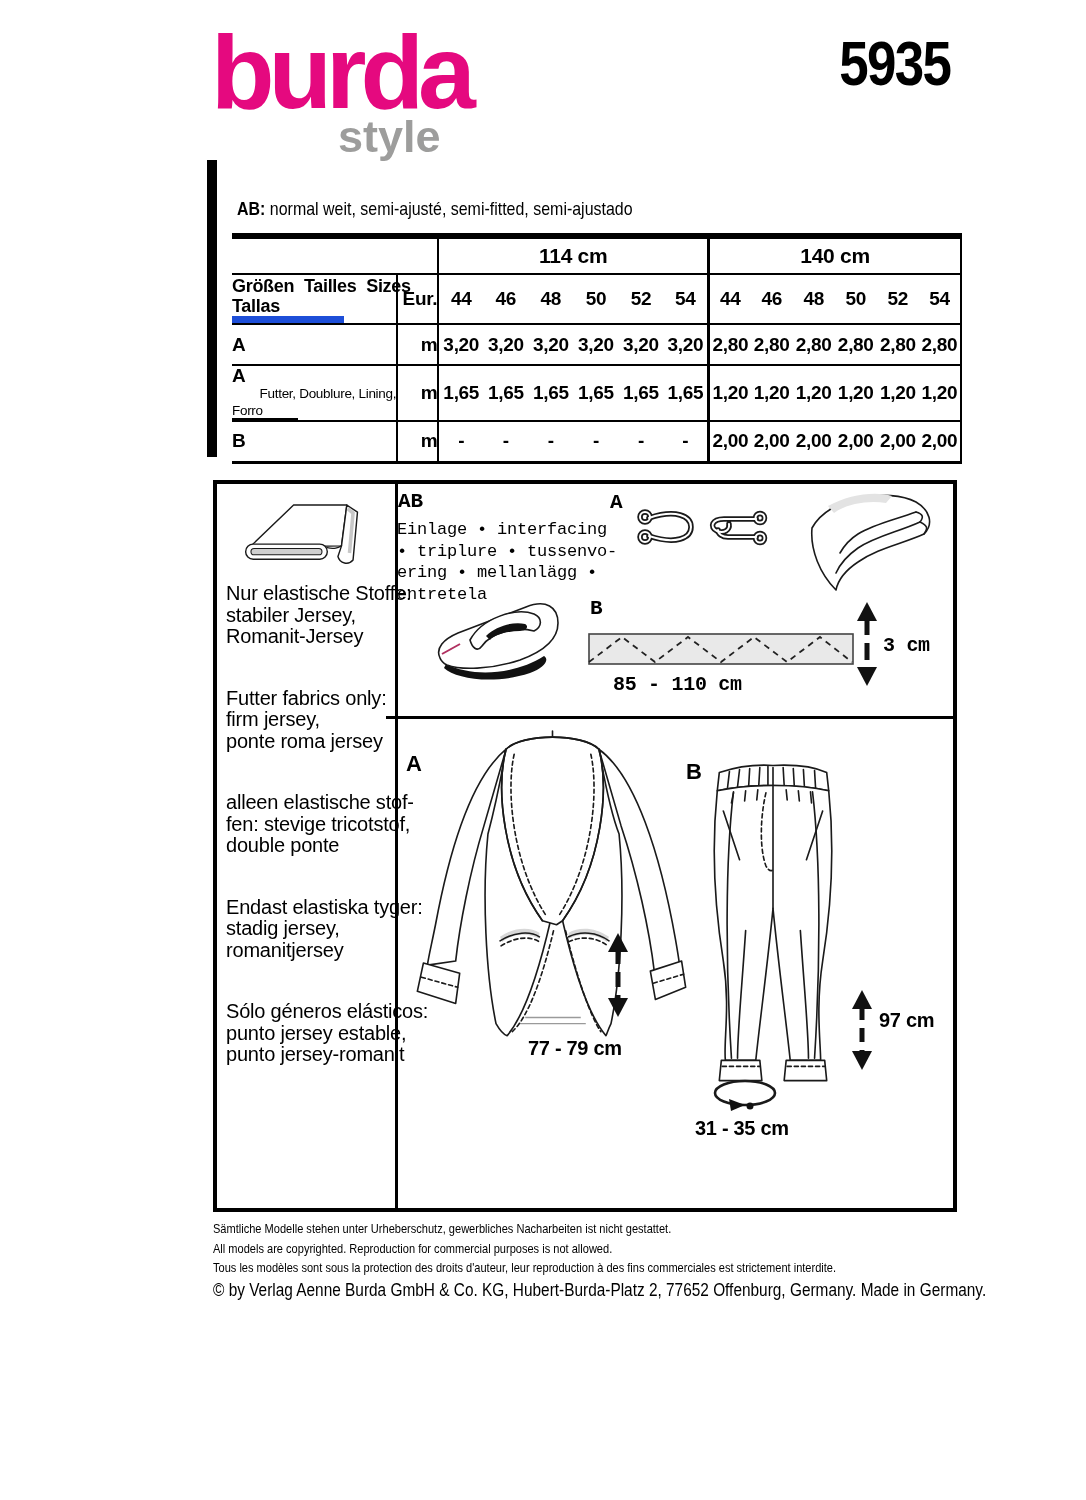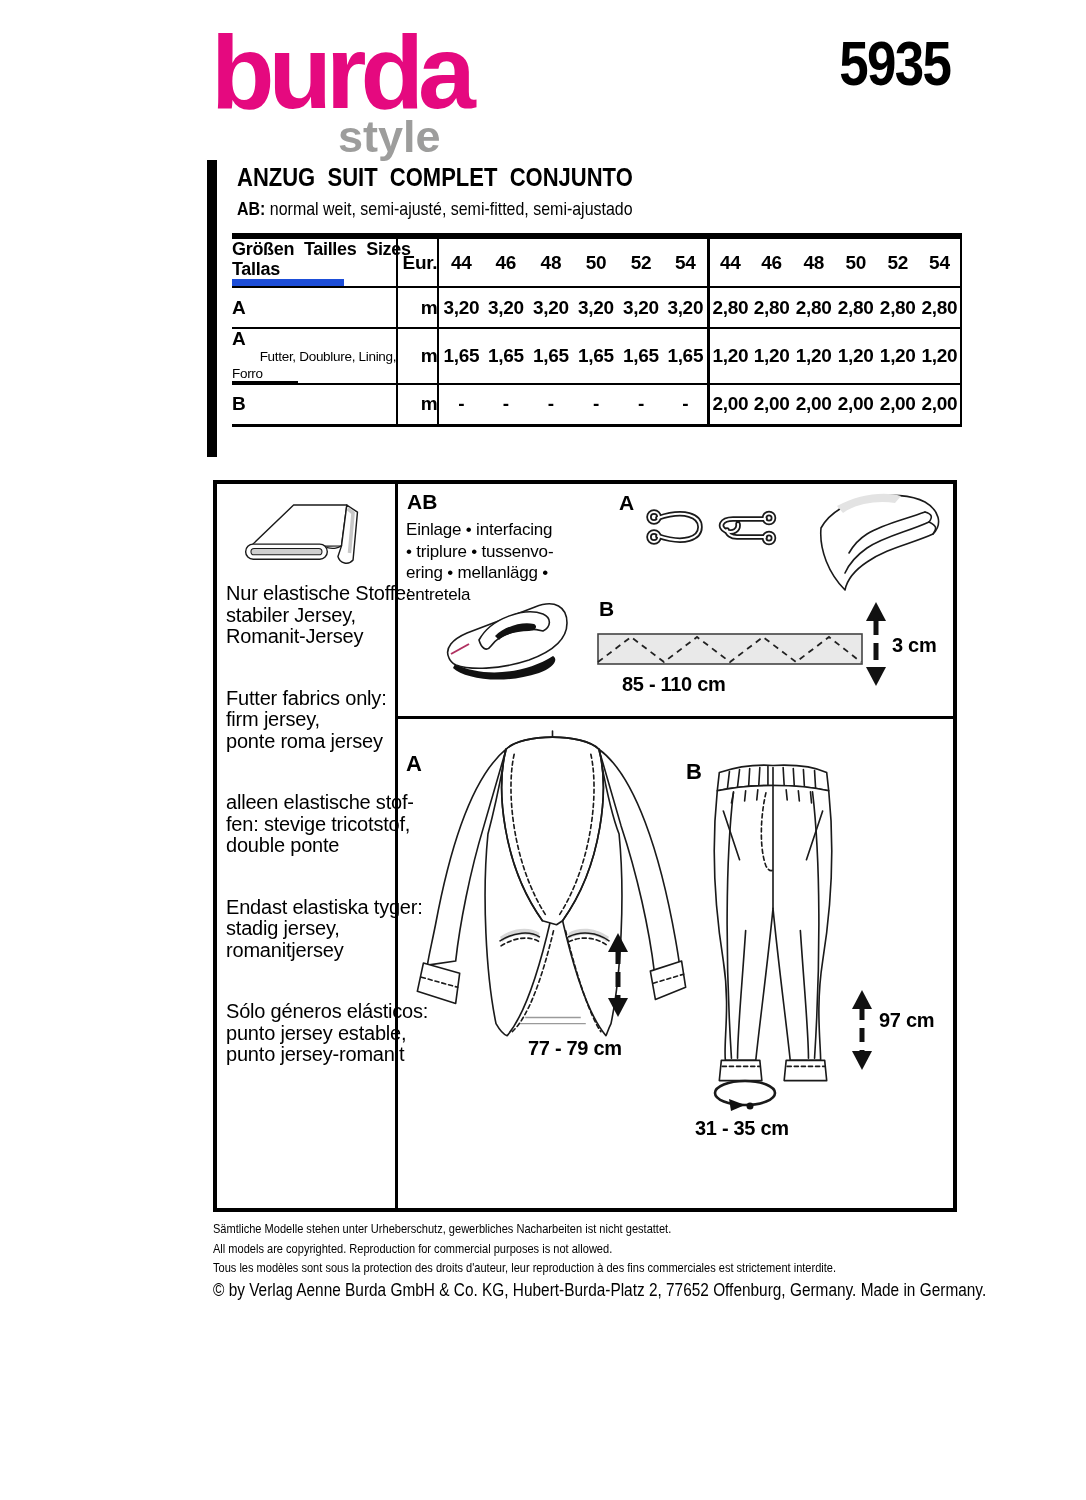--- a/index.html
+++ b/index.html
@@ -39,21 +39,21 @@
          min-width:112px;line-height:20px;}
   .rowlab{font-weight:bold;font-size:19px;line-height:20px;}
   .subl{font-size:13.5px;line-height:15px;white-space:nowrap;text-align:right;}
   .u-forro{display:inline-block;border-bottom:2px solid #000;min-width:66px;font-size:13.5px;line-height:15px;}
 
   
   .lower-box{left:213px;top:480px;width:744px;height:732px;border:4px solid #000;box-sizing:border-box;}
   .left-col{position:absolute;left:0;top:0;bottom:0;width:178px;border-right:3px solid #000;}
   .advice{position:absolute;left:9px;top:99px;font-size:20px;line-height:21.5px;}
   .advice p{margin:0 0 40px 0;white-space:nowrap;letter-spacing:-0.2px;}
-  .notions{position:absolute;left:178px;top:0;right:0;height:232px;border-bottom:3px solid #000;}
+  .notions{position:absolute;left:169px;top:0;right:0;height:232px;border-bottom:3px solid #000;font-family:Liberation Mono, monospace;}
   .drawings{position:absolute;left:181px;top:235px;right:0;bottom:0;}
   .view-label{font-size:21px;font-weight:bold;line-height:1;}
   .ifc{font-size:17px;line-height:21.5px;letter-spacing:-0.2px;}
   .meas{font-size:20px;font-weight:bold;white-space:nowrap;letter-spacing:-0.3px;}
 
   
   .foot-small{font-size:13px;line-height:19.5px;}
   .foot-small .in{display:inline-block;transform:scaleX(0.85);transform-origin:left top;white-space:nowrap;}
   .foot-big{font-size:17.5px;margin-top:2px;}
   .foot-big .in{display:inline-block;transform:scaleX(0.88);transform-origin:left top;white-space:nowrap;}
@@ -66,21 +66,20 @@
 </head>
 <body>
 
 <div class="page">
 
   <div class="abs logo-burda" style="left:211px;top:20px;">burda</div>
   <div class="abs logo-style" style="left:338px;top:114px;">style</div>
   <div class="abs pattern-no" style="right:136px;top:32px;"><span>5935</span></div>
 
   <div class="abs title-bar" style="left:207px;top:160px;"></div>
-  <div class="abs main-title" style="left:237px;top:163px;"><span>ANZUG SUIT COMPLET CONJUNTO</span></div>
   <div class="abs sub-title" style="left:237px;top:198px;"><span class="in"><span class="b">AB:</span><span> normal weit, semi-ajusté, semi-fitted, semi-ajustado</span></span></div>
 
   <div class="abs" style="left:232px;top:233px;">
     <table class="fab">
       <colgroup>
         <col style="width:165px">
           <col style="width:41px">
         <col style="width:45px">
           <col style="width:45px">
           <col style="width:45px">
@@ -88,20 +87,25 @@
           <col style="width:45px">
           <col style="width:45px">
         <col style="width:42px">
           <col style="width:42px">
           <col style="width:42px">
           <col style="width:42px">
           <col style="width:42px">
           <col style="width:42px">
       </colgroup>
       <tbody>
+          <tr>
+        <td colspan="2"></td>
+        <td class="grp g114" colspan="6">114 cm</td>
+        <td class="grp g140" colspan="6">140 cm</td>
+      </tr>
       <tr class="rline hrow">
         <td class="lab">
           <div class="gr1">Größen Tailles Sizes</div>
           <div><span class="u-ext">Tallas</span></div>
         </td>
         <td class="eur">Eur.</td>
         <td class="sz">44</td>
         <td class="sz">46</td>
         <td class="sz">48</td>
         <td class="sz">50</td>

